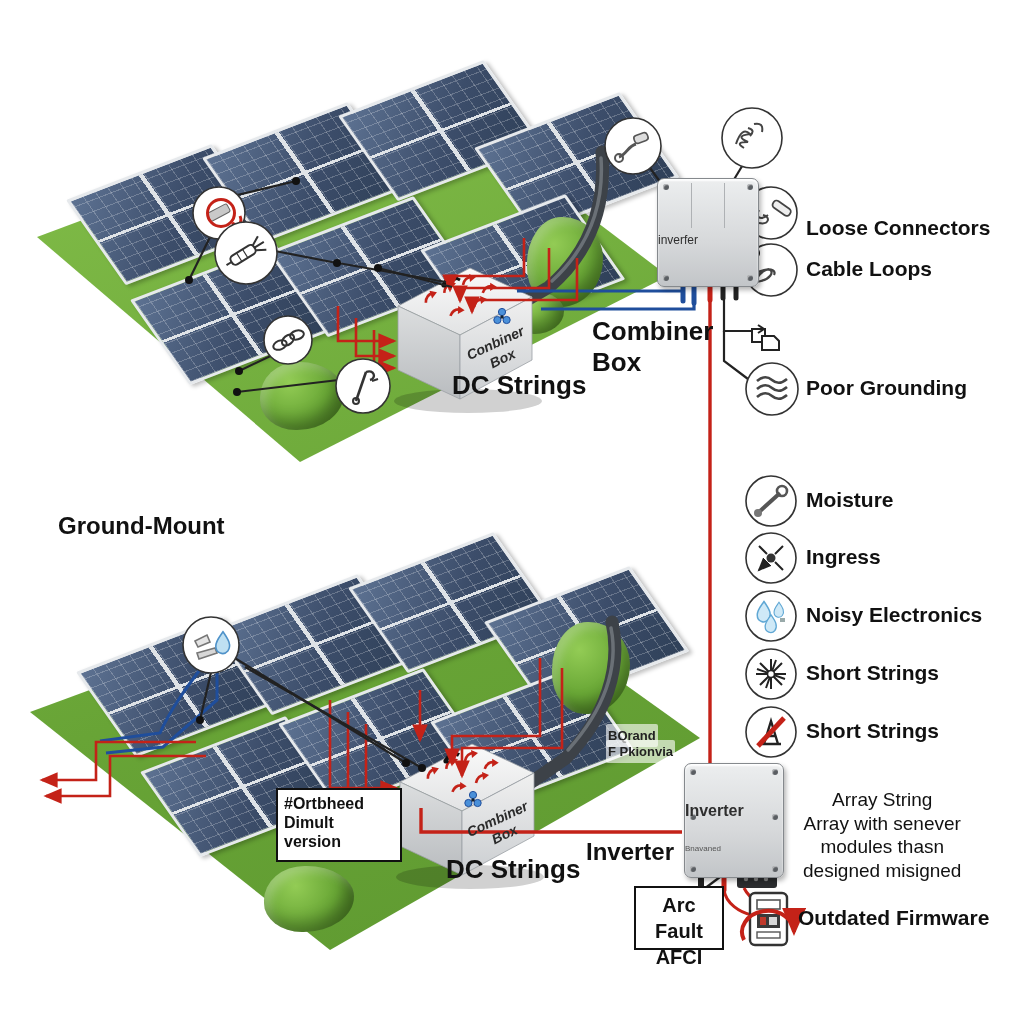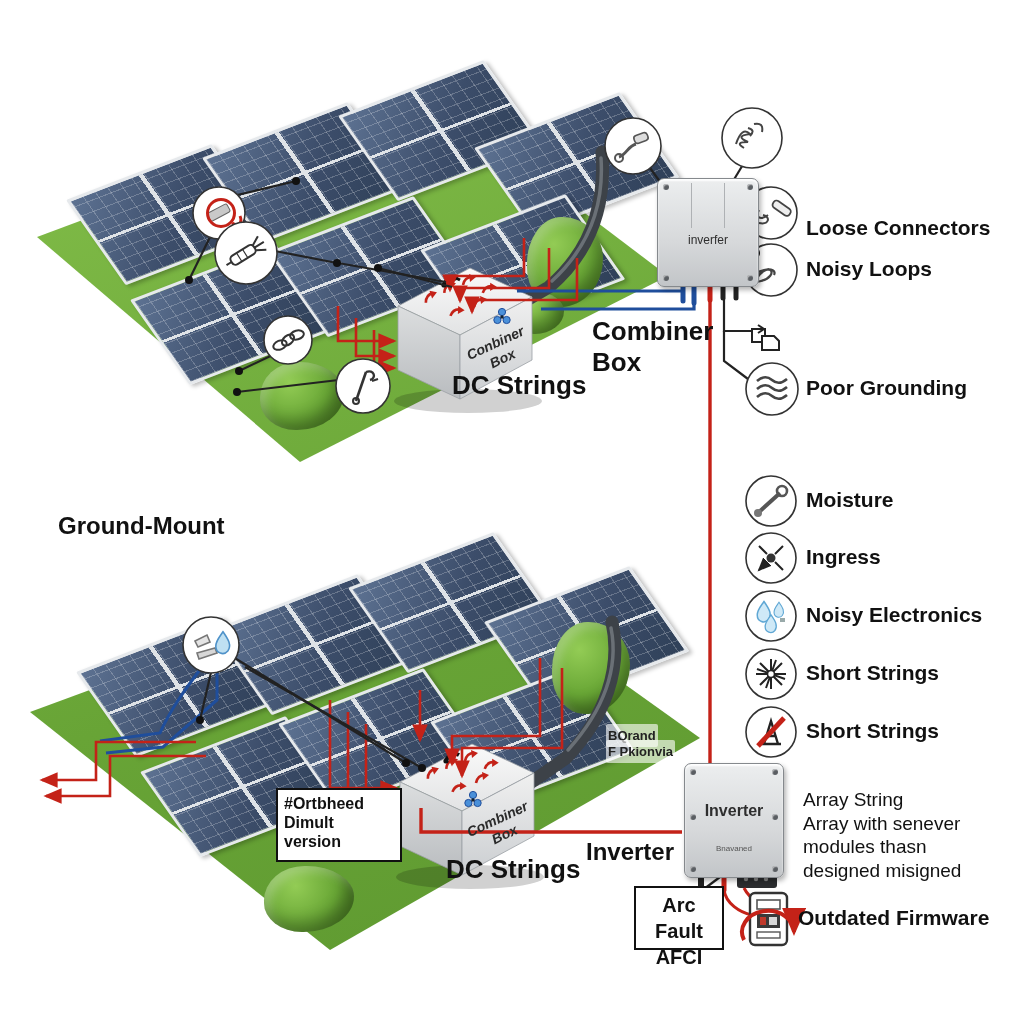--- a/index.html
+++ b/index.html
@@ -22,27 +22,27 @@
   .bush{position:absolute;z-index:4;
     background:radial-gradient(circle at 35% 30%,#93cc55,#68a635 55%,#4c8124 85%);
     border-radius:46% 54% 57% 43%/53% 47% 55% 45%;
     box-shadow:inset -8px -10px 14px rgba(0,0,0,.25), inset 6px 6px 10px rgba(255,255,255,.25);}
   #wires{position:absolute;left:0;top:0;z-index:5;}
   .invbox{position:absolute;z-index:6;border:1px solid #85898d;border-radius:7px;
     background:linear-gradient(180deg,#eceeef,#d6d8da 60%,#c2c5c8);
     box-shadow:2px 3px 5px rgba(0,0,0,.3), inset 0 2px 2px #fff;}
   .screw{position:absolute;width:6px;height:6px;border-radius:50%;background:#5a5e62;
     box-shadow:inset 1px 1px 1px rgba(255,255,255,.6);}
-  .inv-label{position:absolute;width:100%;text-align:center;color:#2e2e2e;}
+  .inv-label{position:absolute;width:100%;text-align:left;color:#2e2e2e;}
   .lbl{position:absolute;z-index:7;color:#111;font-weight:bold;white-space:nowrap;}
   .fault-label{position:absolute;z-index:7;left:806px;color:#111;font-weight:bold;
     font-size:21px;white-space:nowrap;}
   .note-box{position:absolute;z-index:7;background:#fff;border:2px solid #111;color:#111;}
   .chip{background:rgba(255,255,255,.62);padding:4px 2px;border-radius:2px;}
-  #array-note div{line-height:23.5px;}
+  #array-note div{line-height:23.5px;text-align:center;}
   .facetext{position:absolute;z-index:6;font-style:italic;font-weight:bold;color:#2b2b2b;
     transform:rotate(-25deg);text-align:center;line-height:17px;font-size:14px;}
 </style>
 </head>
 <body>
 
 <div id="stage">
 
   <div class="ground" id="ground-top"></div>
   <div class="ground" id="ground-bottom"></div>
@@ -373,21 +373,21 @@
 
   <div class="lbl" style="left:592px;top:316px;font-size:26px;line-height:31px">
     <div>Combiner</div>
     <div>Box</div>
   </div>
   <div class="lbl" style="left:452px;top:370px;font-size:26px">DC Strings</div>
   <div class="lbl" style="left:446px;top:854px;font-size:26px">DC Strings</div>
   <div class="lbl" style="left:586px;top:838px;font-size:24px">Inverter</div>
 
   <div class="fault-label" style="top:216px">Loose Connectors</div>
-  <div class="fault-label" style="top:257px">Noisy Loops</div>
+  <div class="fault-label" style="top:257px">Cable Loops</div>
   <div class="fault-label" style="top:376px">Poor Grounding</div>
   <div class="fault-label" style="top:488px">Moisture</div>
   <div class="fault-label" style="top:545px">Ingress</div>
   <div class="fault-label" style="top:603px">Noisy Electronics</div>
   <div class="fault-label" style="top:661px">Short Strings</div>
   <div class="fault-label" style="top:719px">Short Strings</div>
   <div class="fault-label" style="top:906px;left:798px">Outdated Firmware</div>
 
   <div id="array-note" style="position:absolute;left:803px;top:788px;z-index:7;font-size:19px;color:#111">
     <div>Array String</div>

